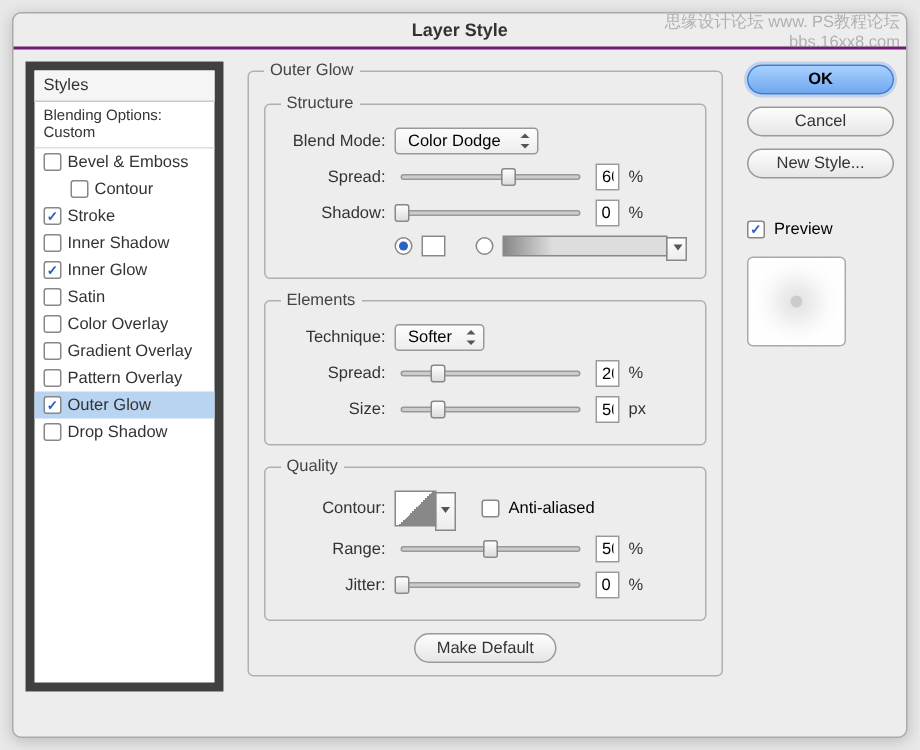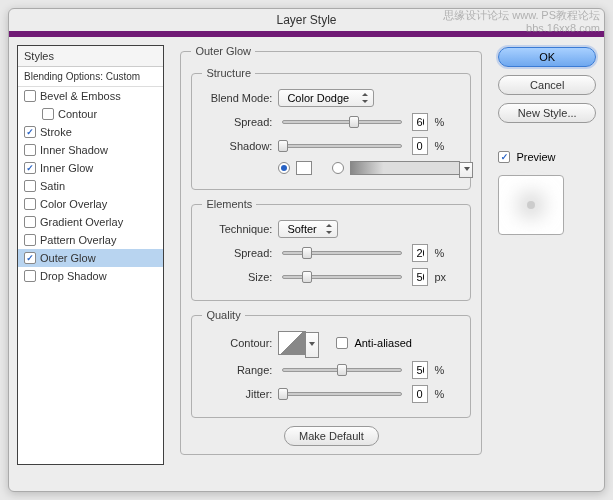--- a/index.html
+++ b/index.html
@@ -1,20 +1,20 @@
 <!DOCTYPE html>
 <html><head>
 <meta charset="utf-8">
 <style>
 * { box-sizing: border-box; margin: 0; padding: 0; font-family: "Lucida Grande", Arial, sans-serif; font-size: 11px; }
 body { background: #e8e8e8; padding: 8px; }
 .window { background: #ededed; border: 1px solid #aaa; border-radius: 6px; width: 597px; height: 484px; box-shadow: 0 2px 10px rgba(0,0,0,0.2); position: relative; }
-.titlebar { text-align: center; padding: 4px 0; font-weight: normal; color: #333; border-bottom: 6px solid #701a75; font-size: 12px; }
+.titlebar { text-align: center; padding: 4px 0; font-weight: bold; color: #333; border-bottom: 2px solid #701a75; font-size: 12px; }
 .content { display: flex; padding: 8px; gap: 8px; }
-.sidebar { width: 148px; border: 1px solid #404040; background: #fff; }
+.sidebar { width: 132px; border: 6px solid #404040; background: #fff; }
 .sidebar-header { padding: 4px 6px; background: #f5f5f5; border-bottom: 1px solid #ccc; color: #333; }
 .sidebar-blend { padding: 4px 6px; border-bottom: 1px solid #ddd; color: #333; font-size: 10px; }
 .sidebar-item { display: flex; align-items: center; padding: 3px 6px; gap: 4px; cursor: pointer; color: #333; }
 .sidebar-item.indent { padding-left: 24px; }
 .sidebar-item.selected { background: #b8d4f0; }
 .checkbox { width: 12px; height: 12px; border: 1px solid #888; border-radius: 2px; background: #fff; display: inline-flex; align-items: center; justify-content: center; font-size: 9px; color: #2862c4; }
 .checkbox.checked::after { content: "✓"; font-weight: bold; }
 .main { flex: 1; padding: 0 8px; }
 fieldset { border: 1px solid #b0b0b0; border-radius: 4px; padding: 10px 10px 8px 10px; margin-bottom: 10px; }
 legend { padding: 0 4px; color: #444; font-size: 11px; }
@@ -33,21 +33,21 @@
 .color-swatch { width: 16px; height: 14px; border: 1px solid #888; background: #fff; }
 .gradient-swatch { width: 110px; height: 14px; border: 1px solid #888; background: linear-gradient(to right, #888 0%, #ddd 30%, #ddd 30%), repeating-conic-gradient(#ccc 0% 25%, #fff 0% 50%) 50% / 8px 8px; position: relative; }
 .gradient-swatch::after { content: ""; position: absolute; right: -14px; top: 0; width: 12px; height: 14px; border: 1px solid #888; background: linear-gradient(#fdfdfd,#ededed); }
 .gradient-swatch-arrow { position: absolute; right: -11px; top: 5px; width: 0; height: 0; border-left: 3px solid transparent; border-right: 3px solid transparent; border-top: 4px solid #555; z-index: 2; }
 .contour-swatch { width: 28px; height: 24px; border: 1px solid #888; background: linear-gradient(135deg, #fff 0%, #fff 50%, #888 50%, #888 100%); position: relative; }
 .contour-swatch::after { content: ""; position: absolute; right: -14px; top: 0; width: 12px; height: 24px; border: 1px solid #888; background: linear-gradient(#fdfdfd,#ededed); }
 .contour-arrow { position: absolute; right: -10px; top: 10px; width: 0; height: 0; border-left: 3px solid transparent; border-right: 3px solid transparent; border-top: 4px solid #555; z-index: 2; }
 .btn { background: linear-gradient(#fdfdfd,#e6e6e6); border: 1px solid #999; border-radius: 10px; padding: 3px 14px; cursor: pointer; color: #333; }
 .btn-row { display: flex; gap: 12px; justify-content: center; margin-top: 4px; }
 .rightcol { width: 98px; display: flex; flex-direction: column; gap: 8px; padding-top: 2px; }
-.btn-primary { background: linear-gradient(#a8d0ff,#6fa8ef); border: 1px solid #3a7bd5; border-radius: 10px; padding: 3px 12px; text-align: center; cursor: pointer; font-weight: normal; color: #000; box-shadow: 0 0 0 2px rgba(70,130,230,0.25); }
+.btn-primary { background: linear-gradient(#a8d0ff,#6fa8ef); border: 1px solid #3a7bd5; border-radius: 10px; padding: 3px 12px; text-align: center; cursor: pointer; font-weight: bold; color: #000; box-shadow: 0 0 0 2px rgba(70,130,230,0.25); }
 .btn-secondary { background: linear-gradient(#fdfdfd,#e6e6e6); border: 1px solid #999; border-radius: 10px; padding: 3px 0; text-align: center; cursor: pointer; color: #333; }
 .preview-row { display: flex; align-items: center; gap: 6px; margin-top: 20px; }
 .preview-box { width: 66px; height: 60px; border: 1px solid #aaa; background: #fff; margin-top: 4px; display: flex; align-items: center; justify-content: center; border-radius: 4px; }
 .preview-glow { width: 8px; height: 8px; background: #ccc; border-radius: 50%; box-shadow: 0 0 18px 10px rgba(200,200,200,0.6); }
 .watermark { position: absolute; top: 0; right: 4px; color: #888; font-size: 10px; text-align: right; line-height: 1.2; opacity: 0.6; }
 </style>
 </head>
 <body>
 
 <div class="window">

